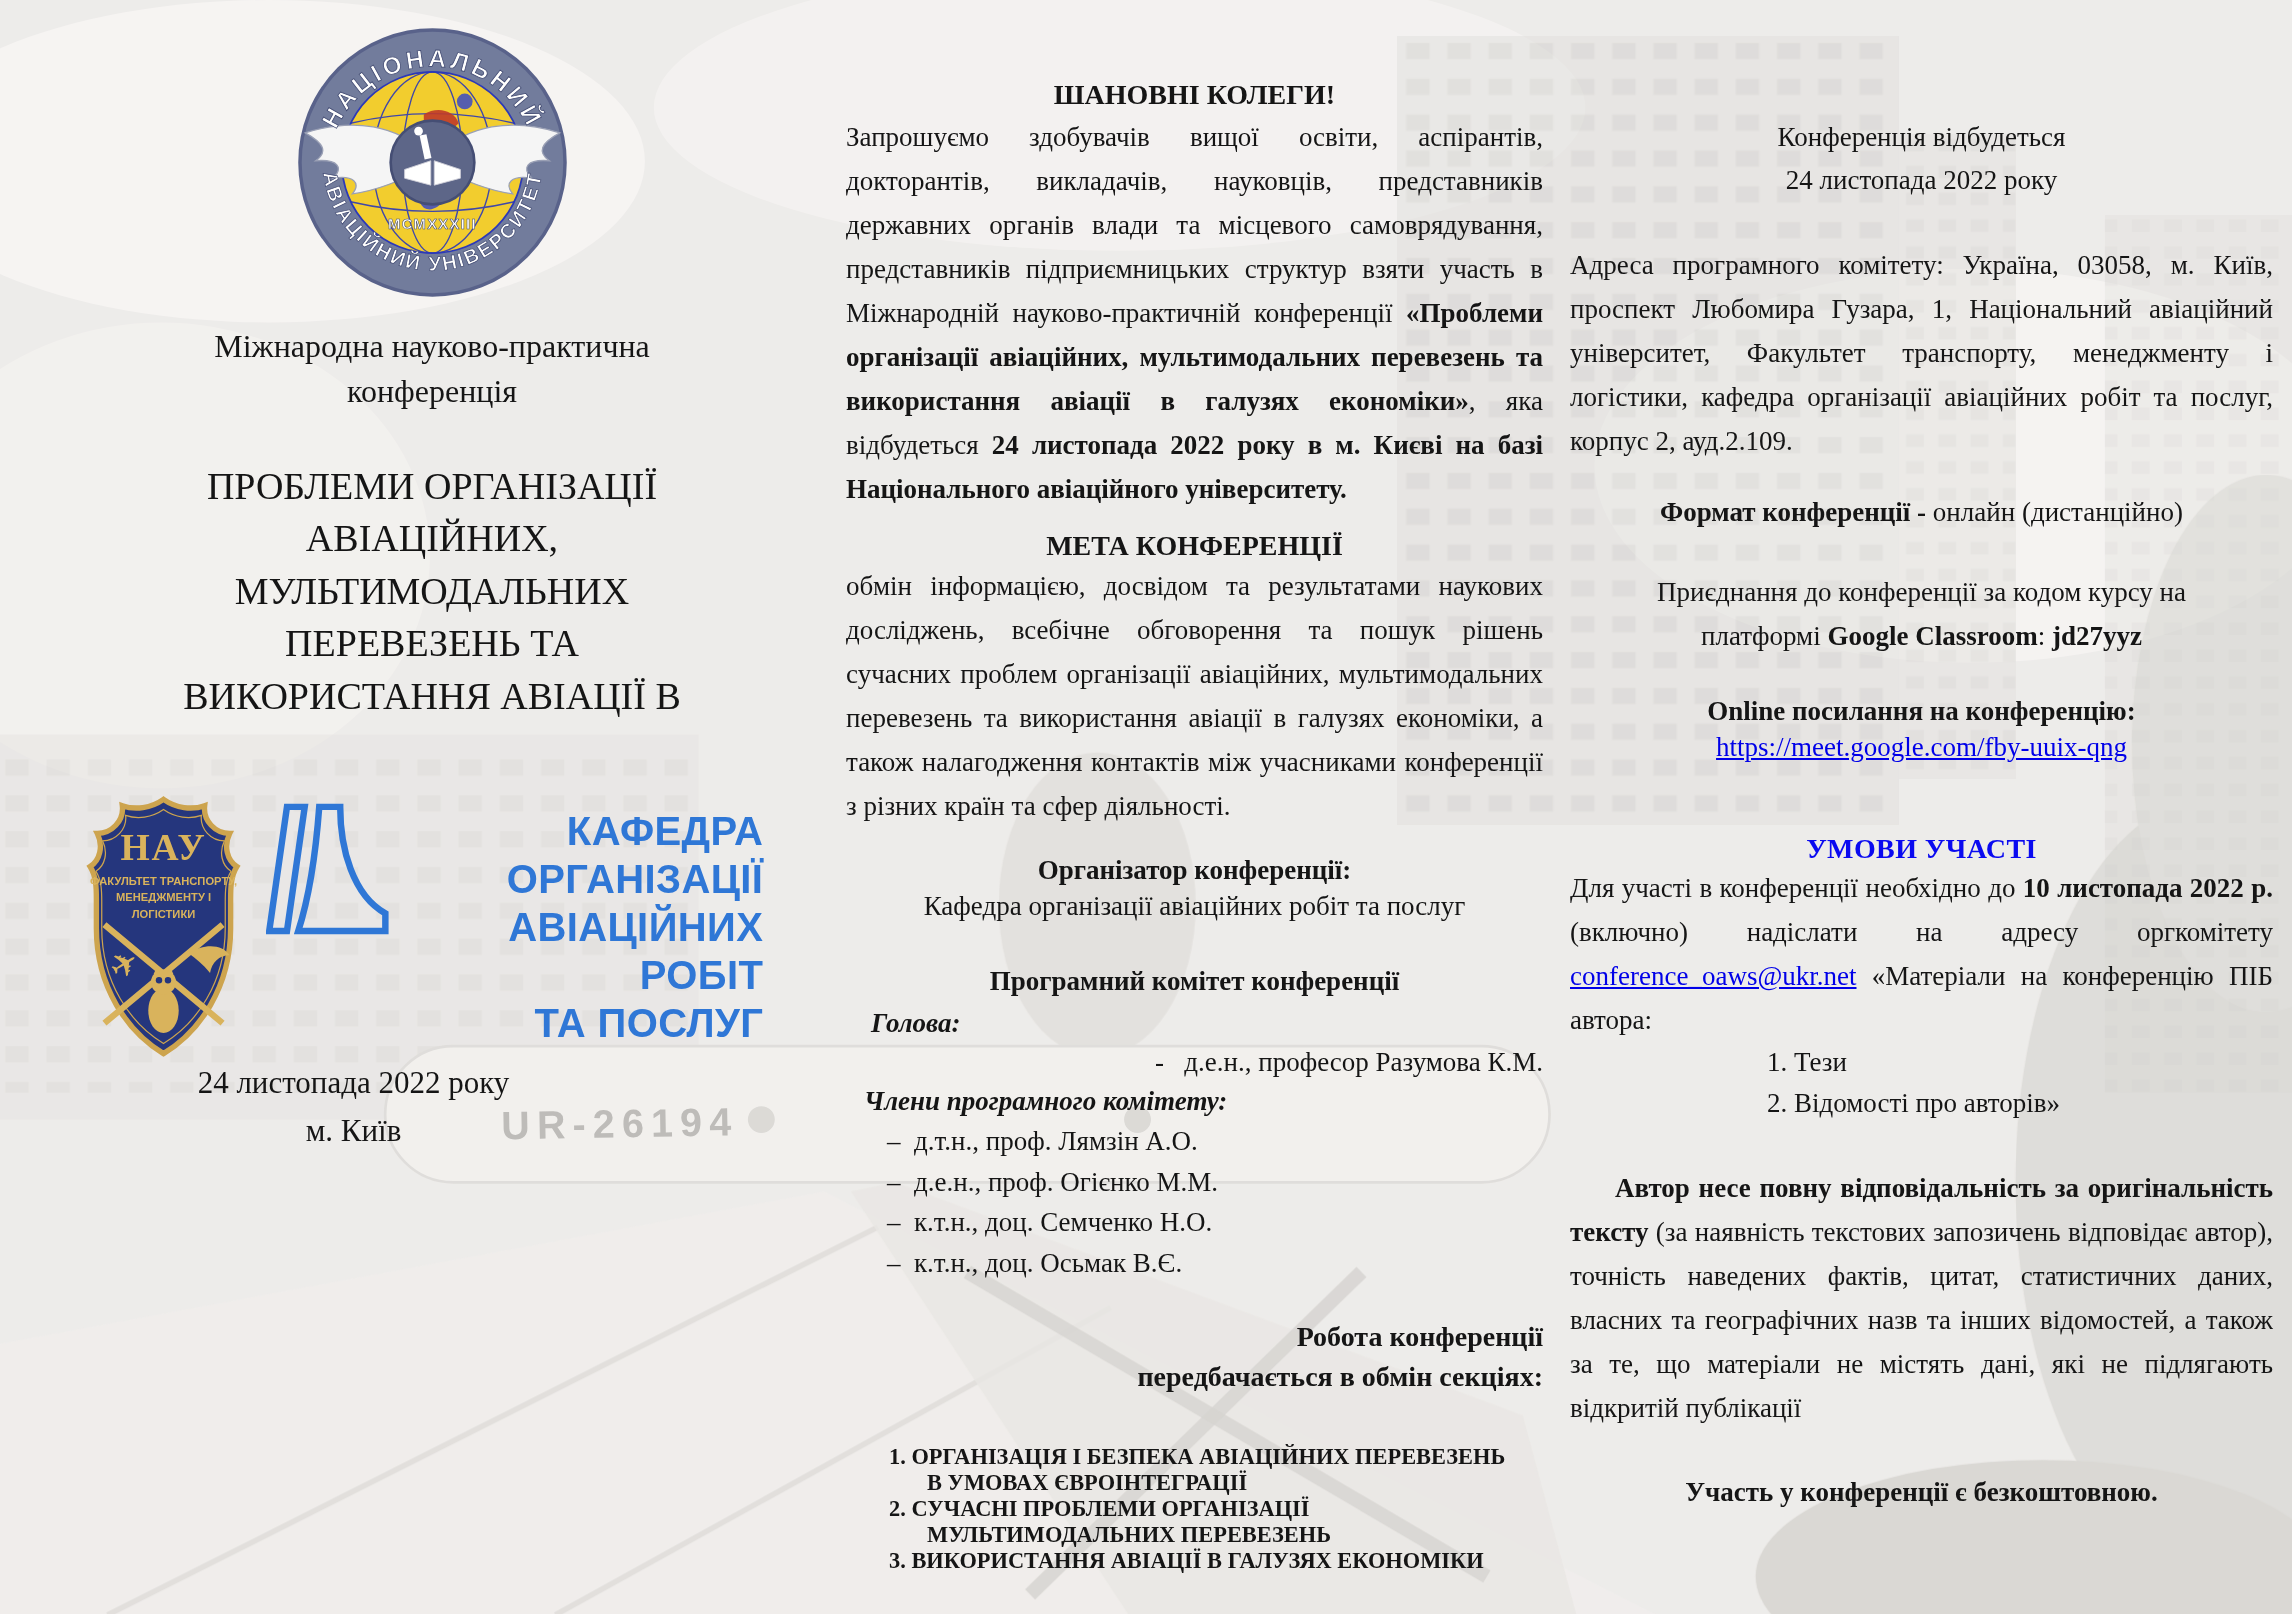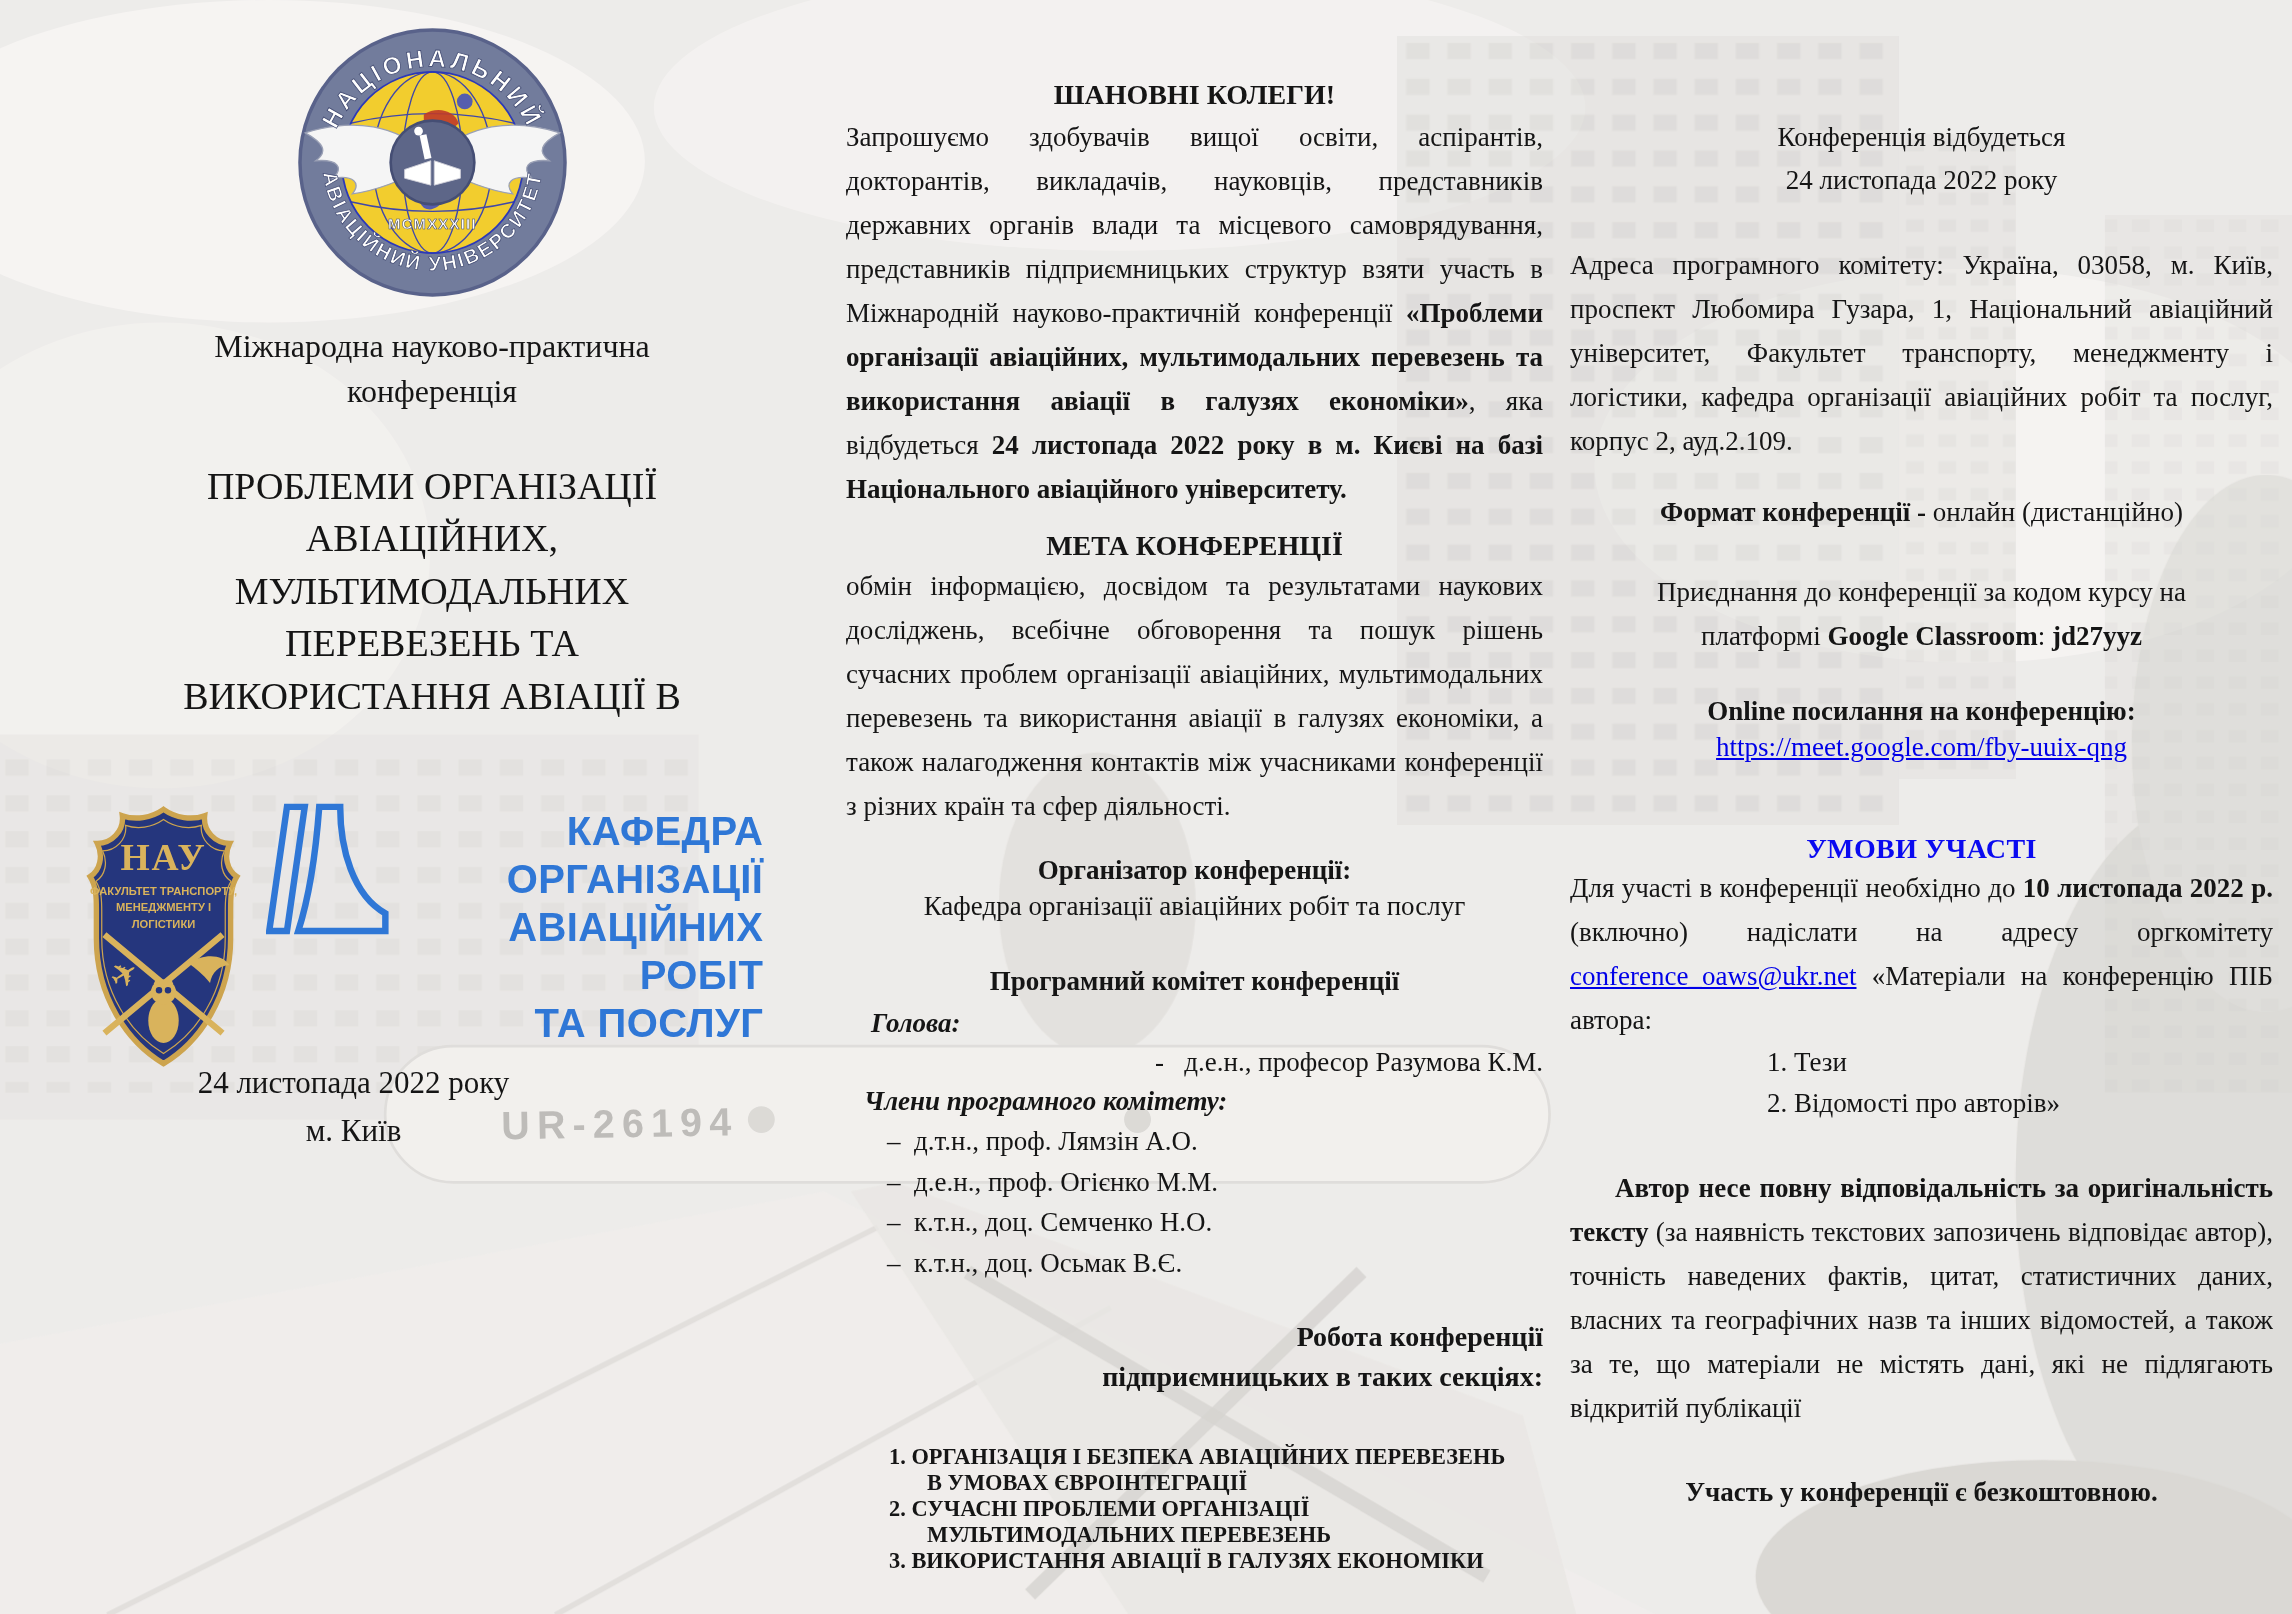--- a/index.html
+++ b/index.html
@@ -20,21 +20,21 @@
   .link { color:#0000e8; text-decoration:underline; }
   .blue { color:#0a0af0; }
 
   
   .ministry { margin-top:85px; text-align:center; font-weight:700;
               font-size:25px; line-height:1.47; }
   .emblem-wrap { width:279px; margin:23px auto 0; }
   .conf-type { margin-top:18px; text-align:center; font-size:32px; line-height:1.42; }
   .main-title { margin-top:45px; text-align:center; font-size:38px; line-height:1.38; }
   .logos-row { position:relative; margin-top:64px; height:269px; }
-  .shield-wrap { position:absolute; left:7.2px; top:16px; }
+  .shield-wrap { position:absolute; left:7.2px; top:6px; }
   .tail-block { position:absolute; left:199px; top:10.7px; display:flex; gap:14.3px; }
   .dept-text { font-family:"Liberation Sans", sans-serif; font-weight:700;
                color:#2f77d6; font-size:40px; line-height:1.2; text-align:right;
                width:358px; margin-top:10.7px; letter-spacing:0.4px; }
   .date-block { margin-top:3.6px; width:573px; text-align:center;
                 font-size:31px; line-height:1.55; }
 
   
   .greeting { margin-top:79px; text-align:center; font-weight:700; font-size:28px; }
   .para { font-size:27px; line-height:1.63; }
@@ -246,21 +246,21 @@
   <div class="chair-label bi">Голова:</div>
   <div class="chair-item">-&nbsp;&nbsp;&nbsp;д.е.н., професор Разумова К.М.</div>
   <div class="members-label bi">Члени програмного комітету:</div>
   <div class="member-item">–&nbsp;&nbsp;д.т.н., проф. Лямзін А.О.</div>
   <div class="member-item">–&nbsp;&nbsp;д.е.н., проф. Огієнко М.М.</div>
   <div class="member-item">–&nbsp;&nbsp;к.т.н., доц. Семченко Н.О.</div>
   <div class="member-item">–&nbsp;&nbsp;к.т.н., доц. Осьмак В.Є.</div>
 
   <div class="work-title">
     <div>Робота конференції</div>
-    <div>підприємницьких в таких секціях:</div>
+    <div>передбачається в обмін секціях:</div>
   </div>
 
   <div class="sections">
     <div class="section-item">1. ОРГАНІЗАЦІЯ І БЕЗПЕКА АВІАЦІЙНИХ ПЕРЕВЕЗЕНЬ В УМОВАХ ЄВРОІНТЕГРАЦІЇ</div>
     <div class="section-item">2. СУЧАСНІ ПРОБЛЕМИ ОРГАНІЗАЦІЇ МУЛЬТИМОДАЛЬНИХ ПЕРЕВЕЗЕНЬ</div>
     <div class="section-item">3. ВИКОРИСТАННЯ АВІАЦІЇ В ГАЛУЗЯХ ЕКОНОМІКИ</div>
   </div>
 </div>
 
 <div class="col col-right">

